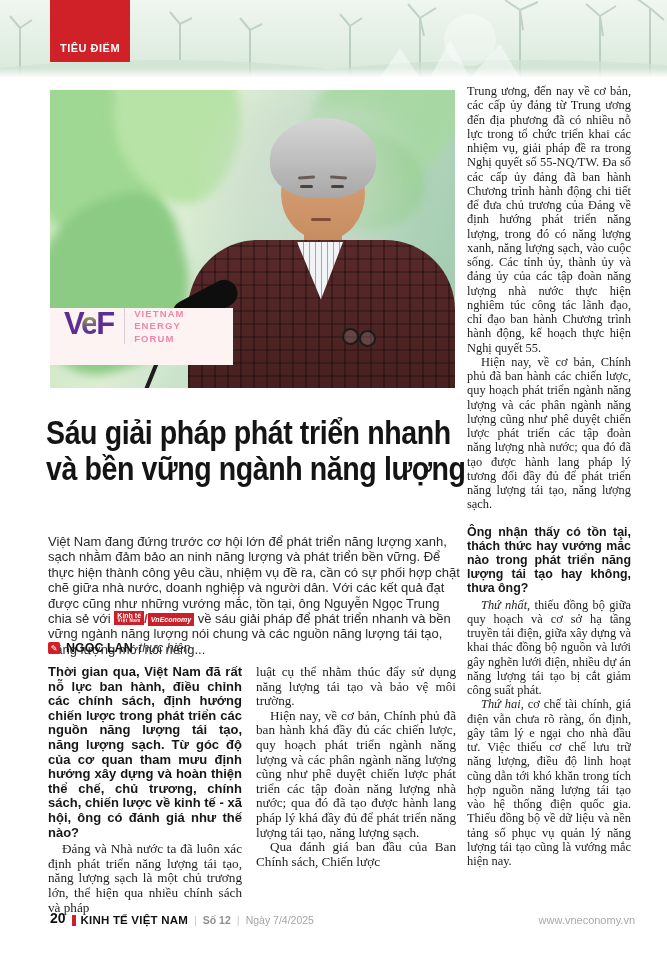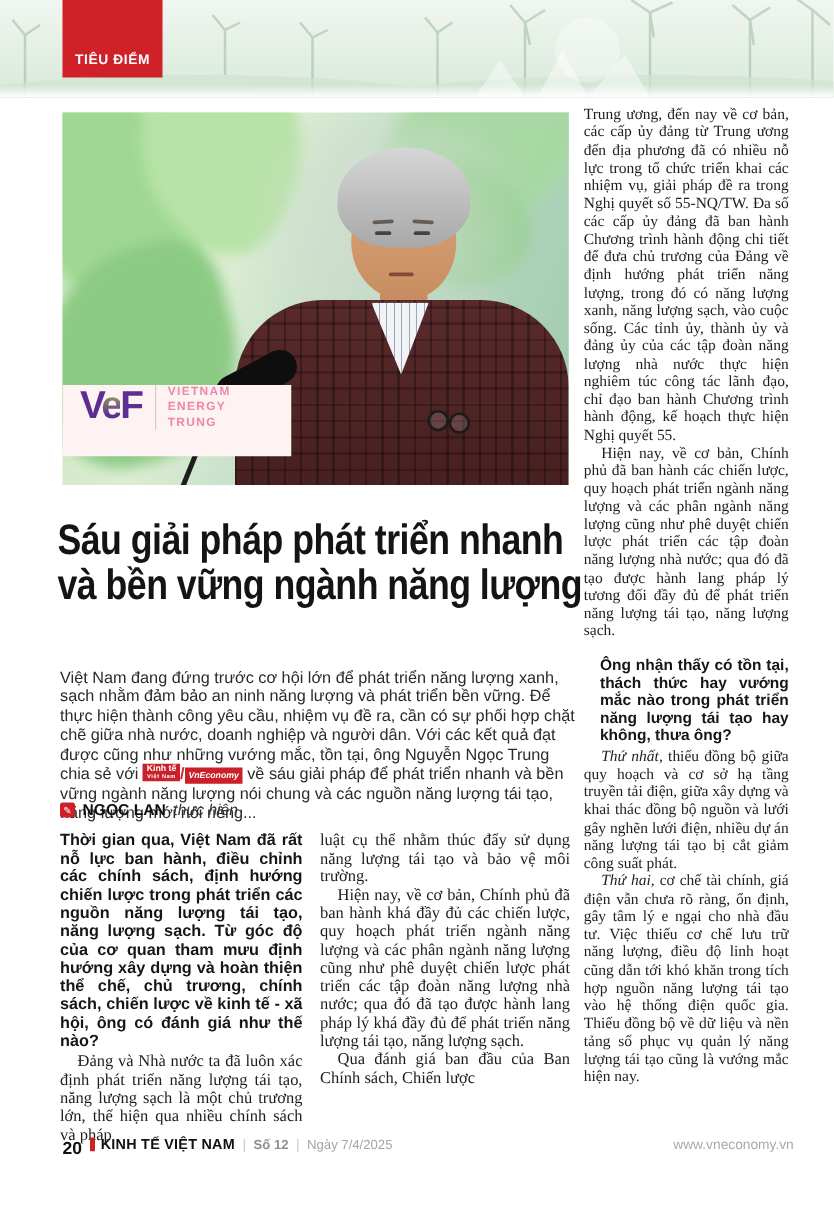--- a/index.html
+++ b/index.html
@@ -85,28 +85,28 @@
   .a-name{font-weight:bold;font-size:12.5px;color:#111;}
   .a-role{font-style:italic;font-size:12.5px;color:#333;}
 
   
   .col{position:absolute;text-align:justify;overflow:hidden;}
   .col1{left:48px;top:665px;width:194px;height:250px;}
   .col2{left:256px;top:665px;width:200px;height:250px;}
   .col3{left:467px;top:84px;width:164px;height:826px;}
   .q{font-family:"Liberation Sans", sans-serif;font-weight:bold;font-size:13px;line-height:14.6px;
      color:#161616;margin:0 0 2px 0;}
-  .col3 .q{font-size:12.4px;line-height:14.2px;margin-top:13px;margin-left:13px;}
+  .col3 .q{font-size:12.4px;line-height:14.2px;margin-top:13px;}
   .ser{font-family:"Liberation Serif", serif;font-size:13.2px;line-height:14.6px;color:#1d1d1d;margin:0;}
   .col3 .ser{font-size:12.4px;line-height:14.25px;}
   .ind{text-indent:14px;}
   .em{font-style:italic;}
 
   
-  .footer{position:absolute;left:50px;right:32px;top:910px;display:flex;align-items:flex-start;}
+  .footer{position:absolute;left:50px;right:32px;top:910px;display:flex;align-items:flex-end;}
   .f-page{font-weight:bold;font-size:14px;color:#111;}
   .f-bar{width:4px;height:11px;background:#d02027;margin:0 5px 0 6px;}
   .f-brand{font-weight:bold;font-size:11.5px;color:#111;letter-spacing:.2px;}
   .f-sep{color:#c9c9c9;margin:0 6px;font-size:11px;}
   .f-issue{color:#8f8f8f;font-weight:bold;font-size:10.5px;}
   .f-date{color:#a5a5a5;font-size:10.5px;}
   .f-site{margin-left:auto;color:#a9a9a9;font-size:11px;}
 </style>
 </head>
 <body>
@@ -183,21 +183,21 @@
     <div class="eye" style="left:281px;top:95px;"></div>
     <div class="mouth" style="left:261px;top:128px;"></div>
     <div class="mic-stand"></div>
     <div class="mic"></div>
     <div class="vef">
       <div class="vef-logo"><span>V</span><span class="e">e</span><span>F</span></div>
       <div class="vef-sep"></div>
       <div class="vef-org">
         <div>VIETNAM</div>
         <div>ENERGY</div>
-        <div>TRUNG</div>
+        <div>FORUM</div>
       </div>
     </div>
   </div>
 
   <div class="col col3">
     <p class="ser">Trung ương, đến nay về cơ bản, các cấp ủy đảng từ Trung ương đến địa phương đã có nhiều nỗ lực trong tổ chức triển khai các nhiệm vụ, giải pháp đề ra trong Nghị quyết số 55-NQ/TW. Đa số các cấp ủy đảng đã ban hành Chương trình hành động chi tiết để đưa chủ trương của Đảng về định hướng phát triển năng lượng, trong đó có năng lượng xanh, năng lượng sạch, vào cuộc sống. Các tỉnh ủy, thành ủy và đảng ủy của các tập đoàn năng lượng nhà nước thực hiện nghiêm túc công tác lãnh đạo, chỉ đạo ban hành Chương trình hành động, kế hoạch thực hiện Nghị quyết 55.</p>
     <p class="ser ind">Hiện nay, về cơ bản, Chính phủ đã ban hành các chiến lược, quy hoạch phát triển ngành năng lượng và các phân ngành năng lượng cũng như phê duyệt chiến lược phát triển các tập đoàn năng lượng nhà nước; qua đó đã tạo được hành lang pháp lý tương đối đầy đủ để phát triển năng lượng tái tạo, năng lượng sạch.</p>
     <p class="q">Ông nhận thấy có tồn tại, thách thức hay vướng mắc nào trong phát triển năng lượng tái tạo hay không, thưa ông?</p>
     <p class="ser ind"><span class="em">Thứ nhất,</span><span> thiếu đồng bộ giữa quy hoạch và cơ sở hạ tầng truyền tải điện, giữa xây dựng và khai thác đồng bộ nguồn và lưới gây nghẽn lưới điện, nhiều dự án năng lượng tái tạo bị cắt giảm công suất phát.</span></p>
     <p class="ser ind"><span class="em">Thứ hai,</span><span> cơ chế tài chính, giá điện vẫn chưa rõ ràng, ổn định, gây tâm lý e ngại cho nhà đầu tư. Việc thiếu cơ chế lưu trữ năng lượng, điều độ linh hoạt cũng dẫn tới khó khăn trong tích hợp nguồn năng lượng tái tạo vào hệ thống điện quốc gia. Thiếu đồng bộ về dữ liệu và nền tảng số phục vụ quản lý năng lượng tái tạo cũng là vướng mắc hiện nay.</span></p>

